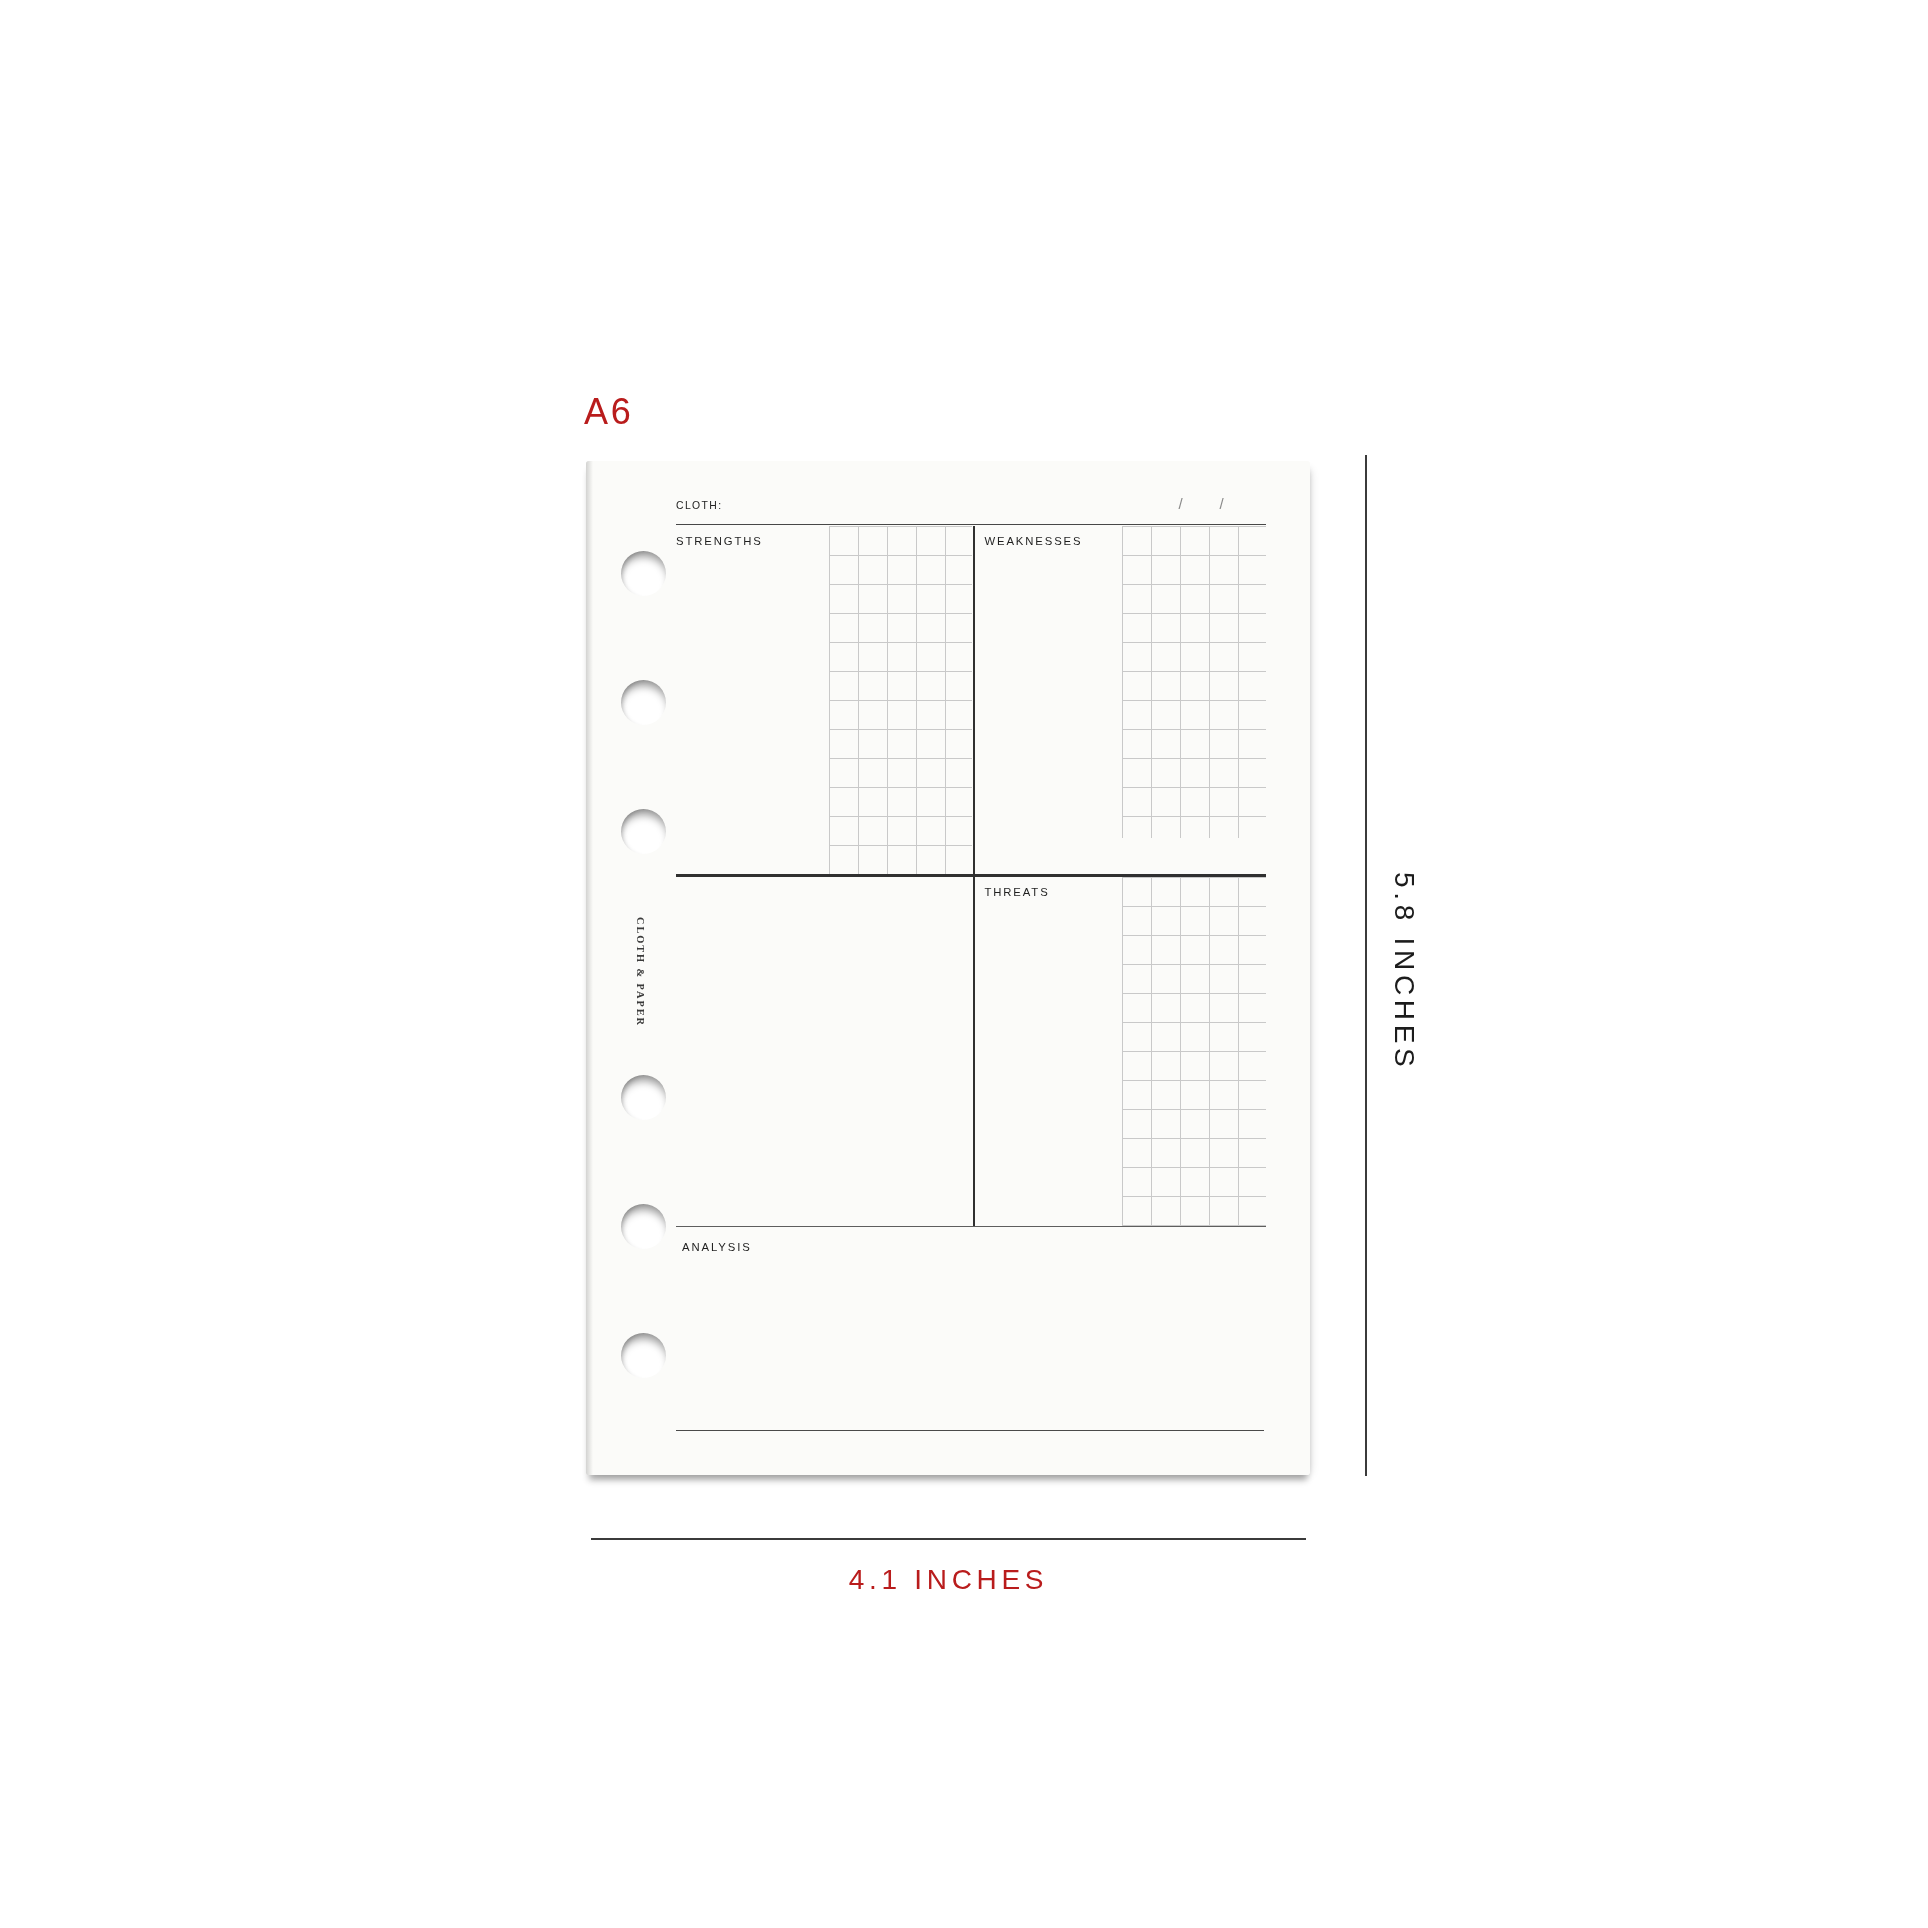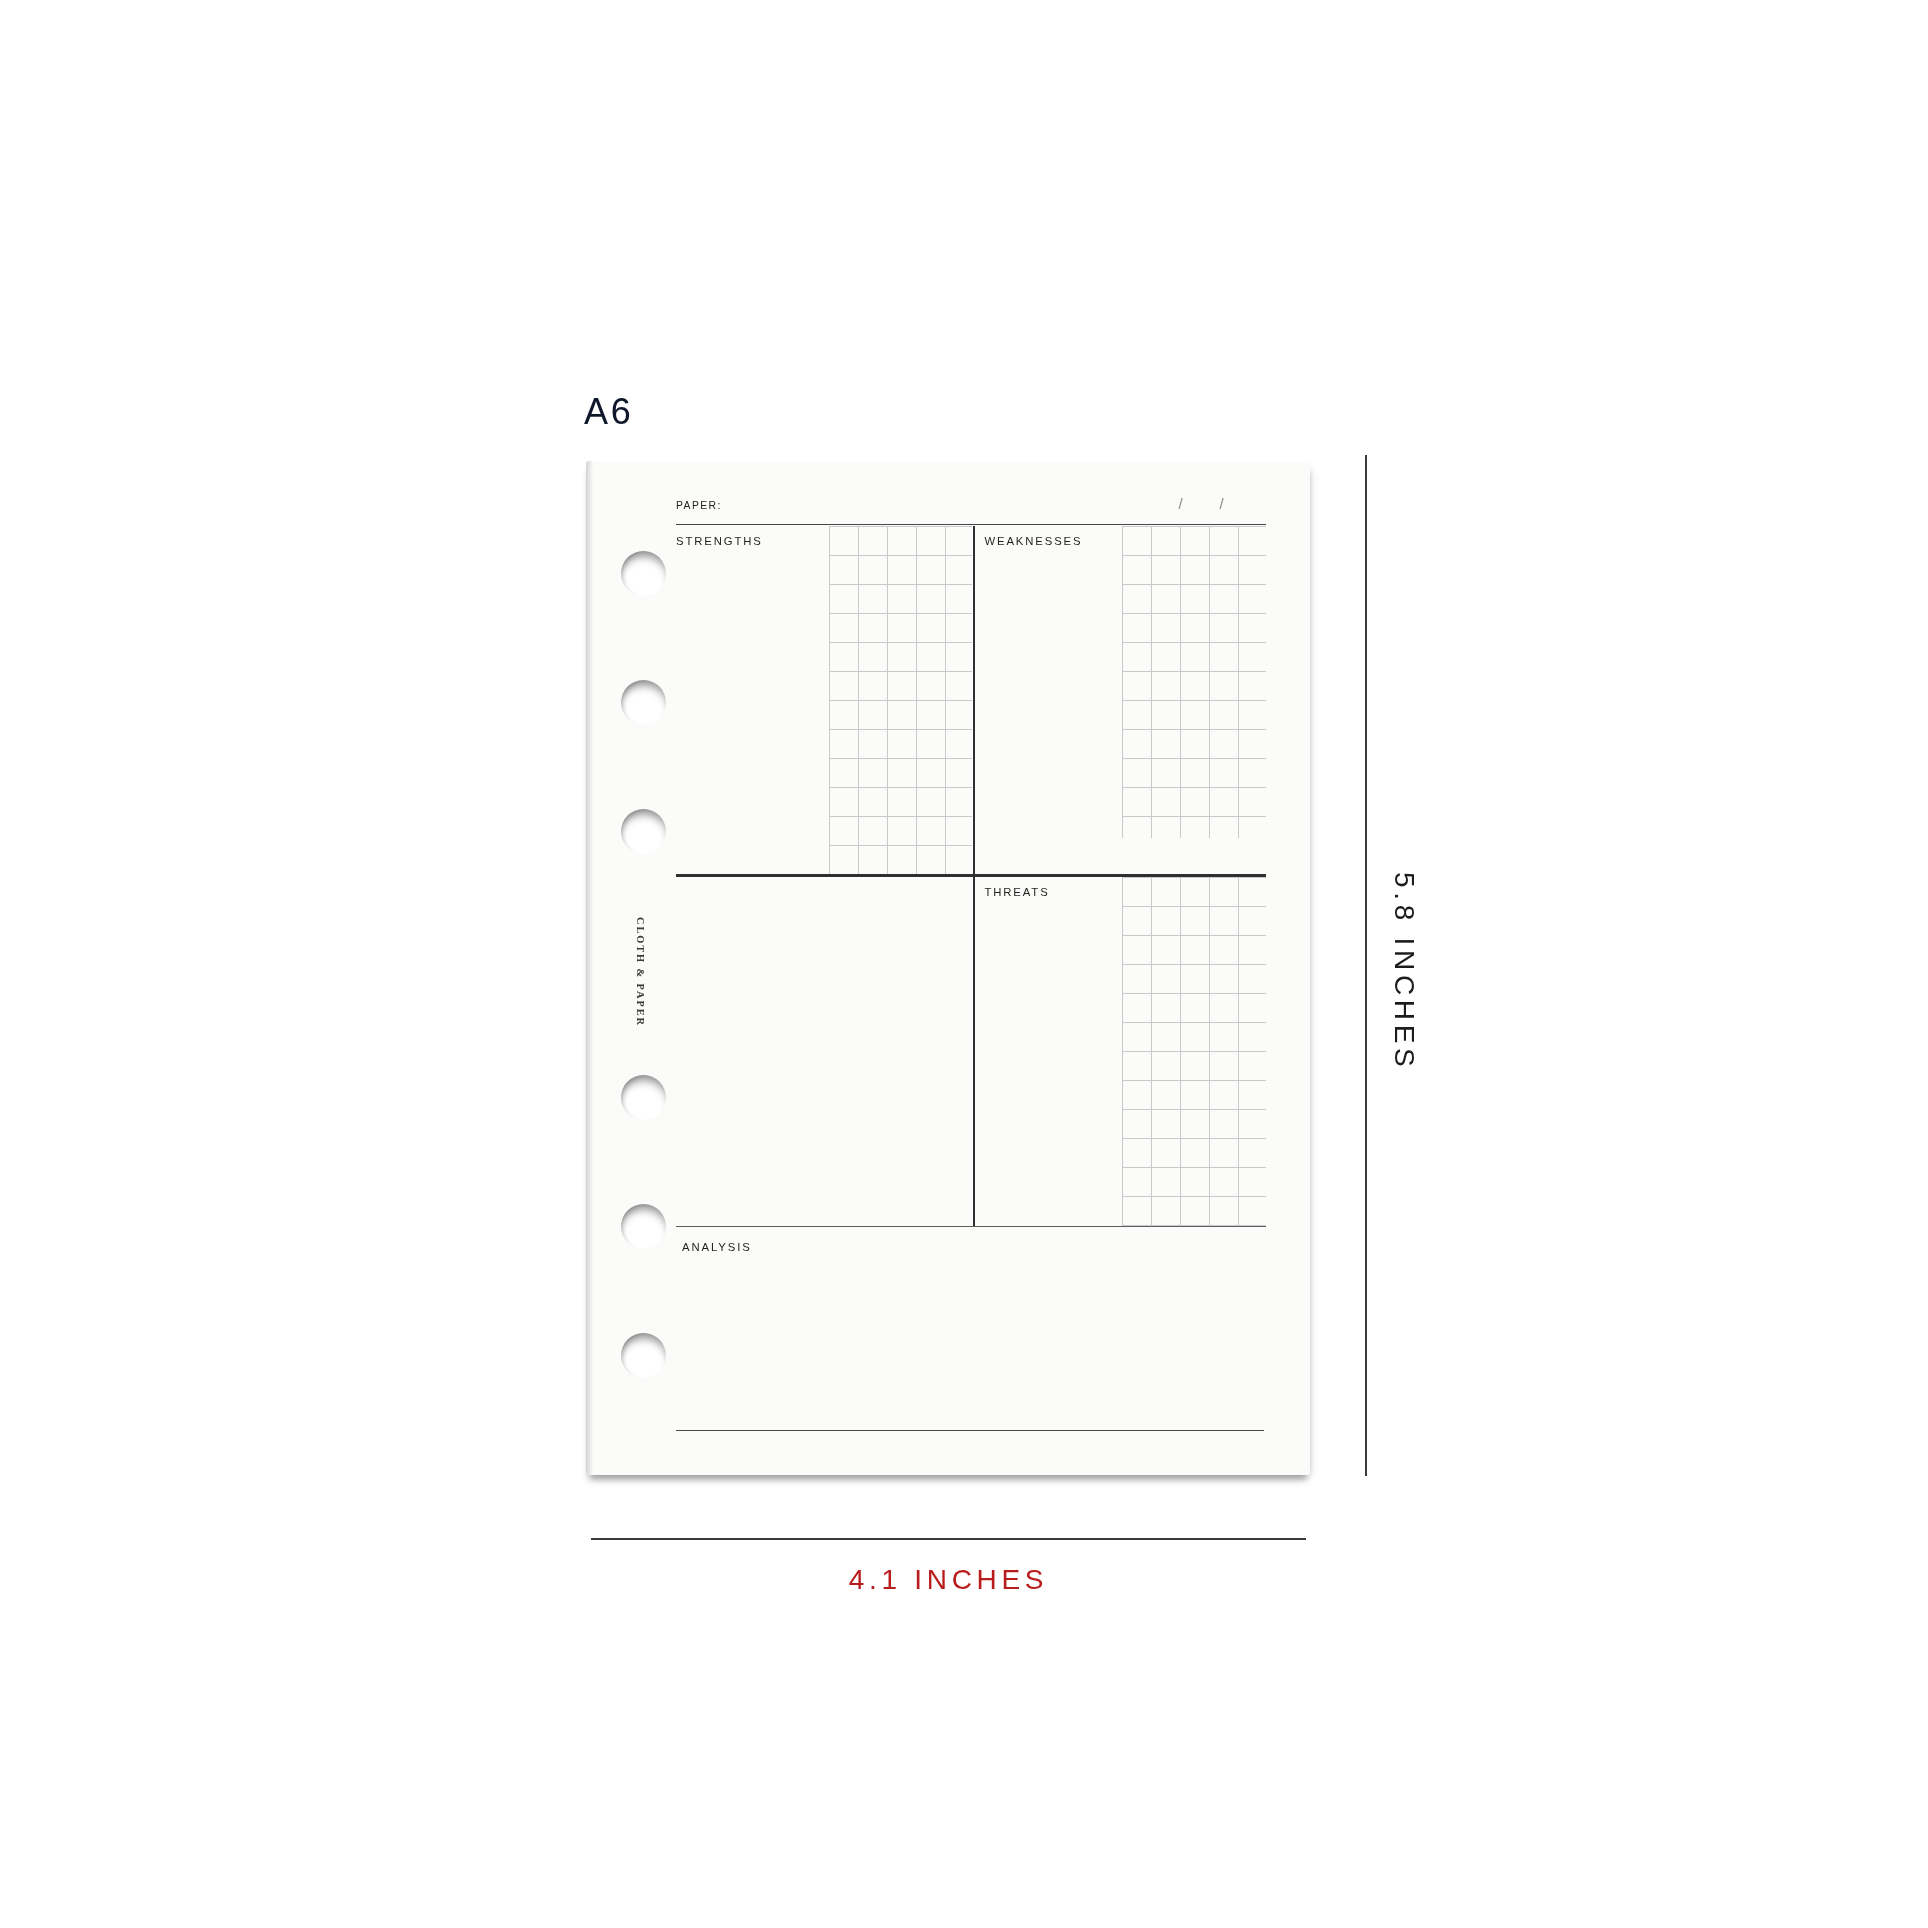--- a/index.html
+++ b/index.html
@@ -1,21 +1,21 @@
 <!DOCTYPE html>
 <html style="font-size:15px"><head>
 <meta charset="utf-8">
 <style>
   * { margin:0; padding:0; box-sizing:border-box; }
   html,body { width:1928px; height:1928px; background:#ffffff; }
   body { font-family:"Liberation Sans", sans-serif; color:#1f1f1f; position:relative; }
 
   .size-label {
     position:absolute; left:584px; top:391px;
-    font-size:36px; font-weight:300; letter-spacing:2.8px; color:#0f172a;
+    font-size:36px; font-weight:300; letter-spacing:2.8px; color:#b91c1c;
   }
 
   .page {
     position:absolute; left:586px; top:461px; width:724px; height:1014px;
     background:#fbfbf9; border-radius:2.8px;
     box-shadow: 0 7.5px 6.6px -2.8px rgba(0,0,0,0.32), 4.7px 3.8px 8.5px -4.7px rgba(0,0,0,0.18);
   }
   .page-left-edge {
     position:absolute; left:0; top:0; bottom:0; width:6.6px;
     background:linear-gradient(to right, rgba(0,0,0,0.16), rgba(0,0,0,0));
@@ -111,21 +111,21 @@
 
   <div class="punch-hole hole-1"></div>
   <div class="punch-hole hole-2"></div>
   <div class="punch-hole hole-3"></div>
   <div class="punch-hole hole-4"></div>
   <div class="punch-hole hole-5"></div>
   <div class="punch-hole hole-6"></div>
 
   <div class="brand-vertical">CLOTH &amp; PAPER</div>
 
-  <div class="title-label">PAPER:</div>
+  <div class="title-label">CLOTH:</div>
   <div class="date-slash slash-1">/</div>
   <div class="date-slash slash-2">/</div>
   <div class="title-line"></div>
 
   <div class="swot-table">
     <div class="quadrant q1">
       <div class="q-label">STRENGTHS</div>
       <div class="q-grid"></div>
     </div>
     <div class="quadrant q2">

